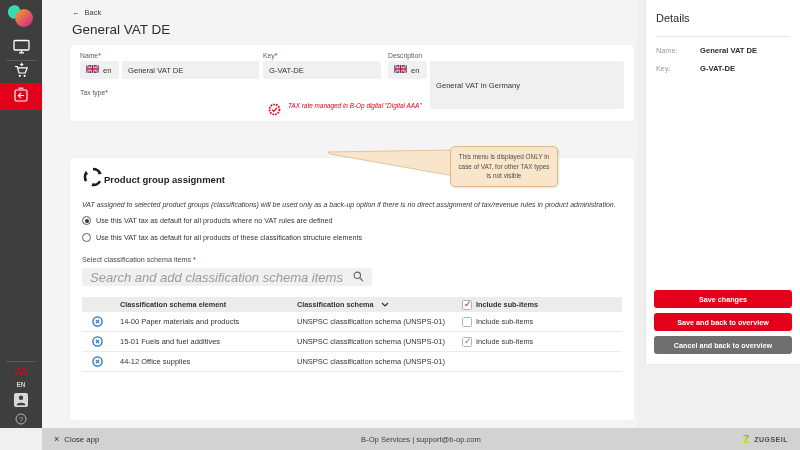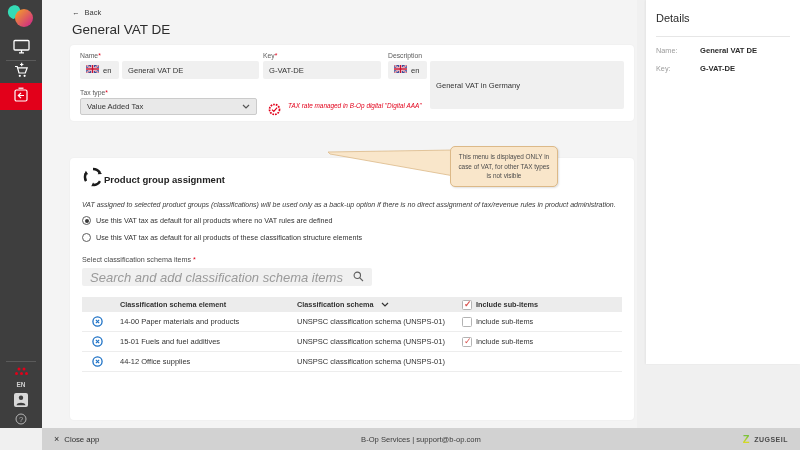--- a/index.html
+++ b/index.html
@@ -196,28 +196,20 @@
           <path d="M30 0v36M0 18h60" stroke="#fff" stroke-width="12"></path>
           <path d="M30 0v36M0 18h60" stroke="#c8102e" stroke-width="7"></path>
         </svg>
       </span>
       <span>en</span>
     </div>
     <div class="f-box f-area" style="left:360px;top:16px;width:194px;height:48px;">General VAT in Germany</div>
 
     <div class="f-label" style="left:10px;top:44px;">
       <span>Tax type</span><span class="req">*</span>
-    </div>
-    <div class="f-box f-select" style="left:10px;top:53px;width:177px;height:17px;">
-      <span>Value Added Tax</span>
-      <span>
-        <svg width="8" height="5" viewBox="0 0 8 5">
-            <path d="M1 1l3 3 3-3" stroke="#555" fill="none" stroke-width="1.2"></path>
-          </svg>
-      </span>
     </div>
     <span class="seal">
       <svg width="13" height="13" viewBox="0 0 13 13">
         <circle cx="6.5" cy="6.5" r="5" fill="none" stroke="#e2001a" stroke-width="1.7" stroke-dasharray="1.7 1"></circle>
         <path d="M4 6.6l1.8 1.8 3.3-3.8" stroke="#e2001a" stroke-width="1.2" fill="none"></path>
       </svg>
     </span>
     <div class="tax-note">TAX rate managed in B-Op digital "Digital AAA"</div>
   </div>
 
@@ -341,20 +333,25 @@
 <div class="details">
   <div class="details-title">Details</div>
   <div class="d-row">
     <span class="d-label">Name:</span>
     <span class="d-value">General VAT DE</span>
   </div>
   <div class="d-row">
     <span class="d-label">Key:</span>
     <span class="d-value">G-VAT-DE</span>
   </div>
+  <div class="d-btns">
+    <button class="btn btn-red">Save changes</button>
+    <button class="btn btn-red">Save and back to overview</button>
+    <button class="btn btn-gray">Cancel and back to overview</button>
+  </div>
 </div>
 
 <div class="footer">
   <div class="close-app">
     <span class="close-x">×</span>
     <span>Close app</span>
   </div>
   <div class="footer-center">B-Op Services | support@b-op.com</div>
   <div class="brand">
     <span>

